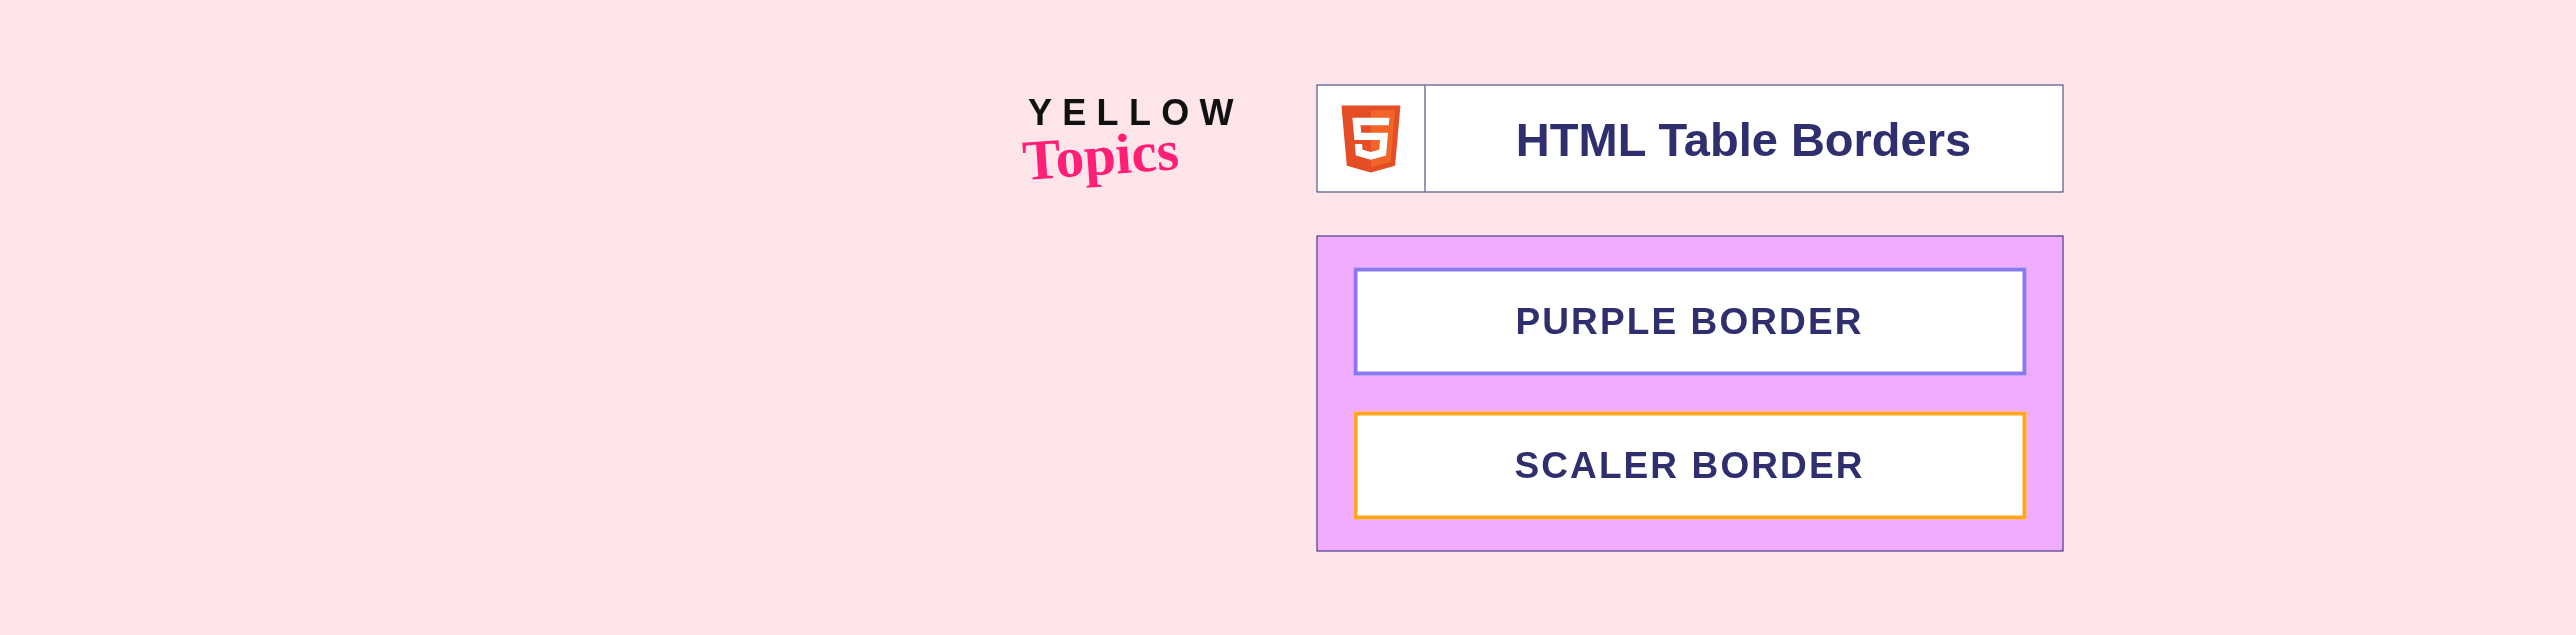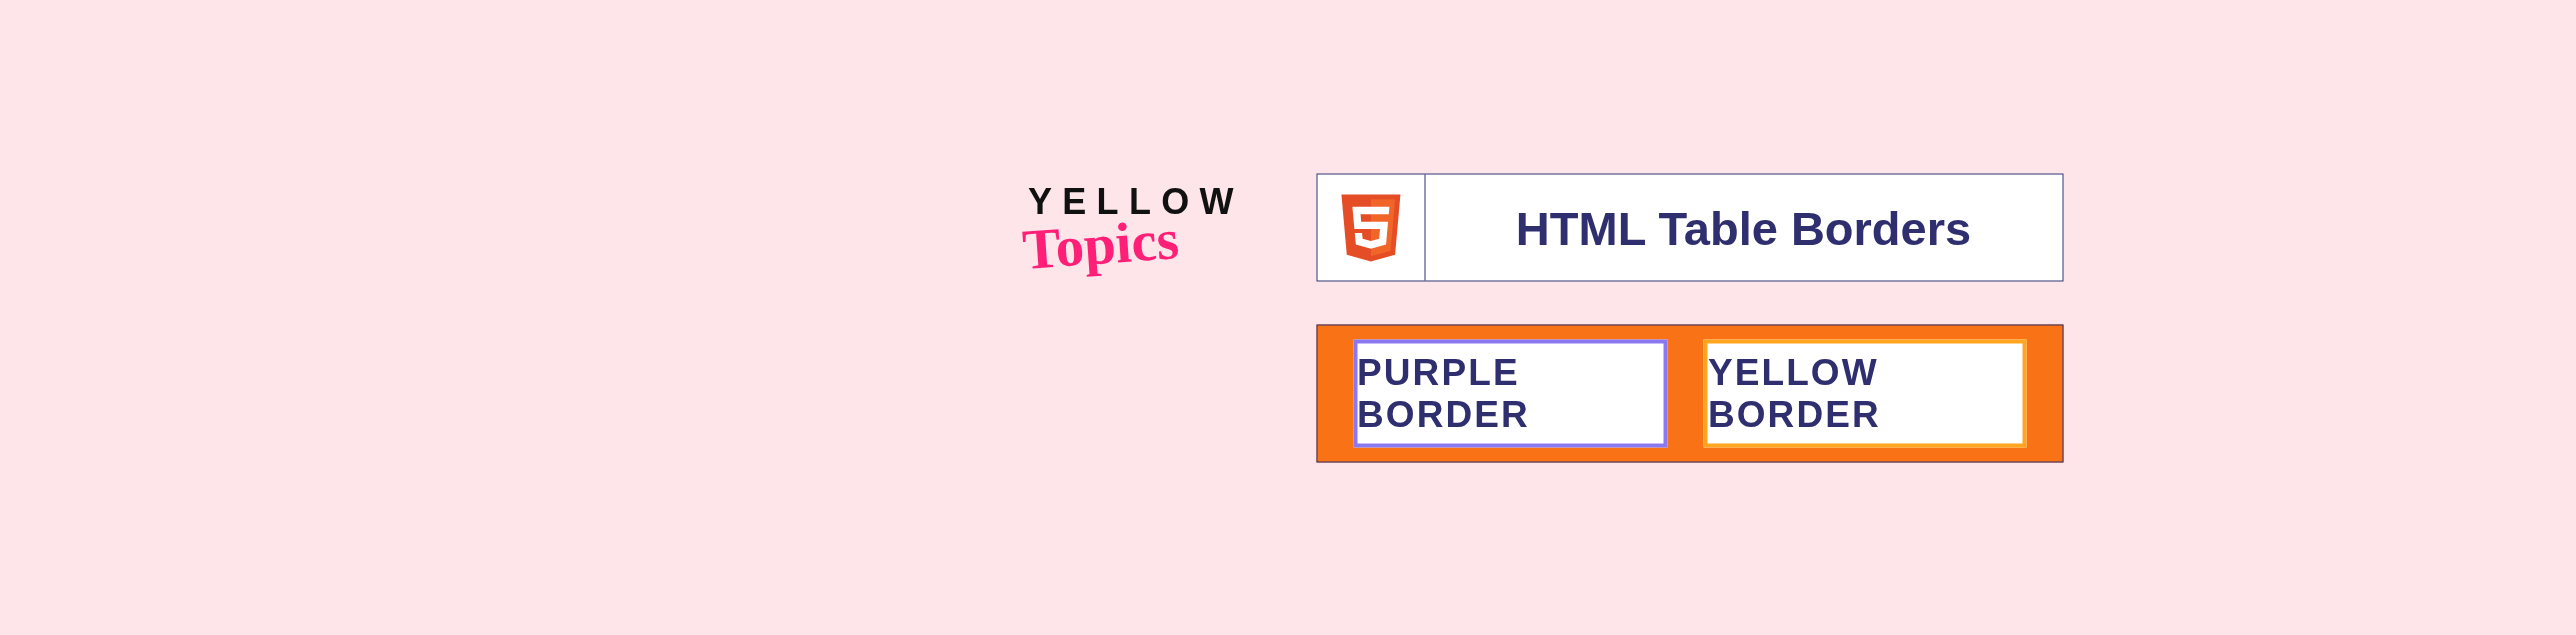--- a/index.html
+++ b/index.html
@@ -73,25 +73,25 @@
     align-items: center;
     justify-content: center;
   }
   .header-title {
     color: #2f2f6f;
     font-size: 47px;
     font-weight: 600;
   }
   .body-box {
     border: 1.5px solid #2e2e6e;
-    background: #f97316;
+    background: #f0abfc;
     width: 747px;
-    padding: 14px 36px;
+    padding: 31px 36px;
     display: flex;
-    flex-direction: row;
+    flex-direction: column;
     gap: 36px;
   }
   .row-box {
     height: 108px;
     display: flex;
     align-items: center;
     justify-content: center;
     background: #fff;
   }
   .row-purple { border: 4.1px solid #8a78f0; }
@@ -127,20 +127,20 @@
       <div class="header-title-cell">
         <div class="header-title">HTML Table Borders</div>
       </div>
     </div>
 
     <div class="body-box">
       <div class="row-box row-purple">
         <div class="row-label">PURPLE BORDER</div>
       </div>
       <div class="row-box row-yellow">
-        <div class="row-label">YELLOW BORDER</div>
+        <div class="row-label">SCALER BORDER</div>
       </div>
     </div>
 
   </div>
 
 </div>
 
 
 </body></html>

